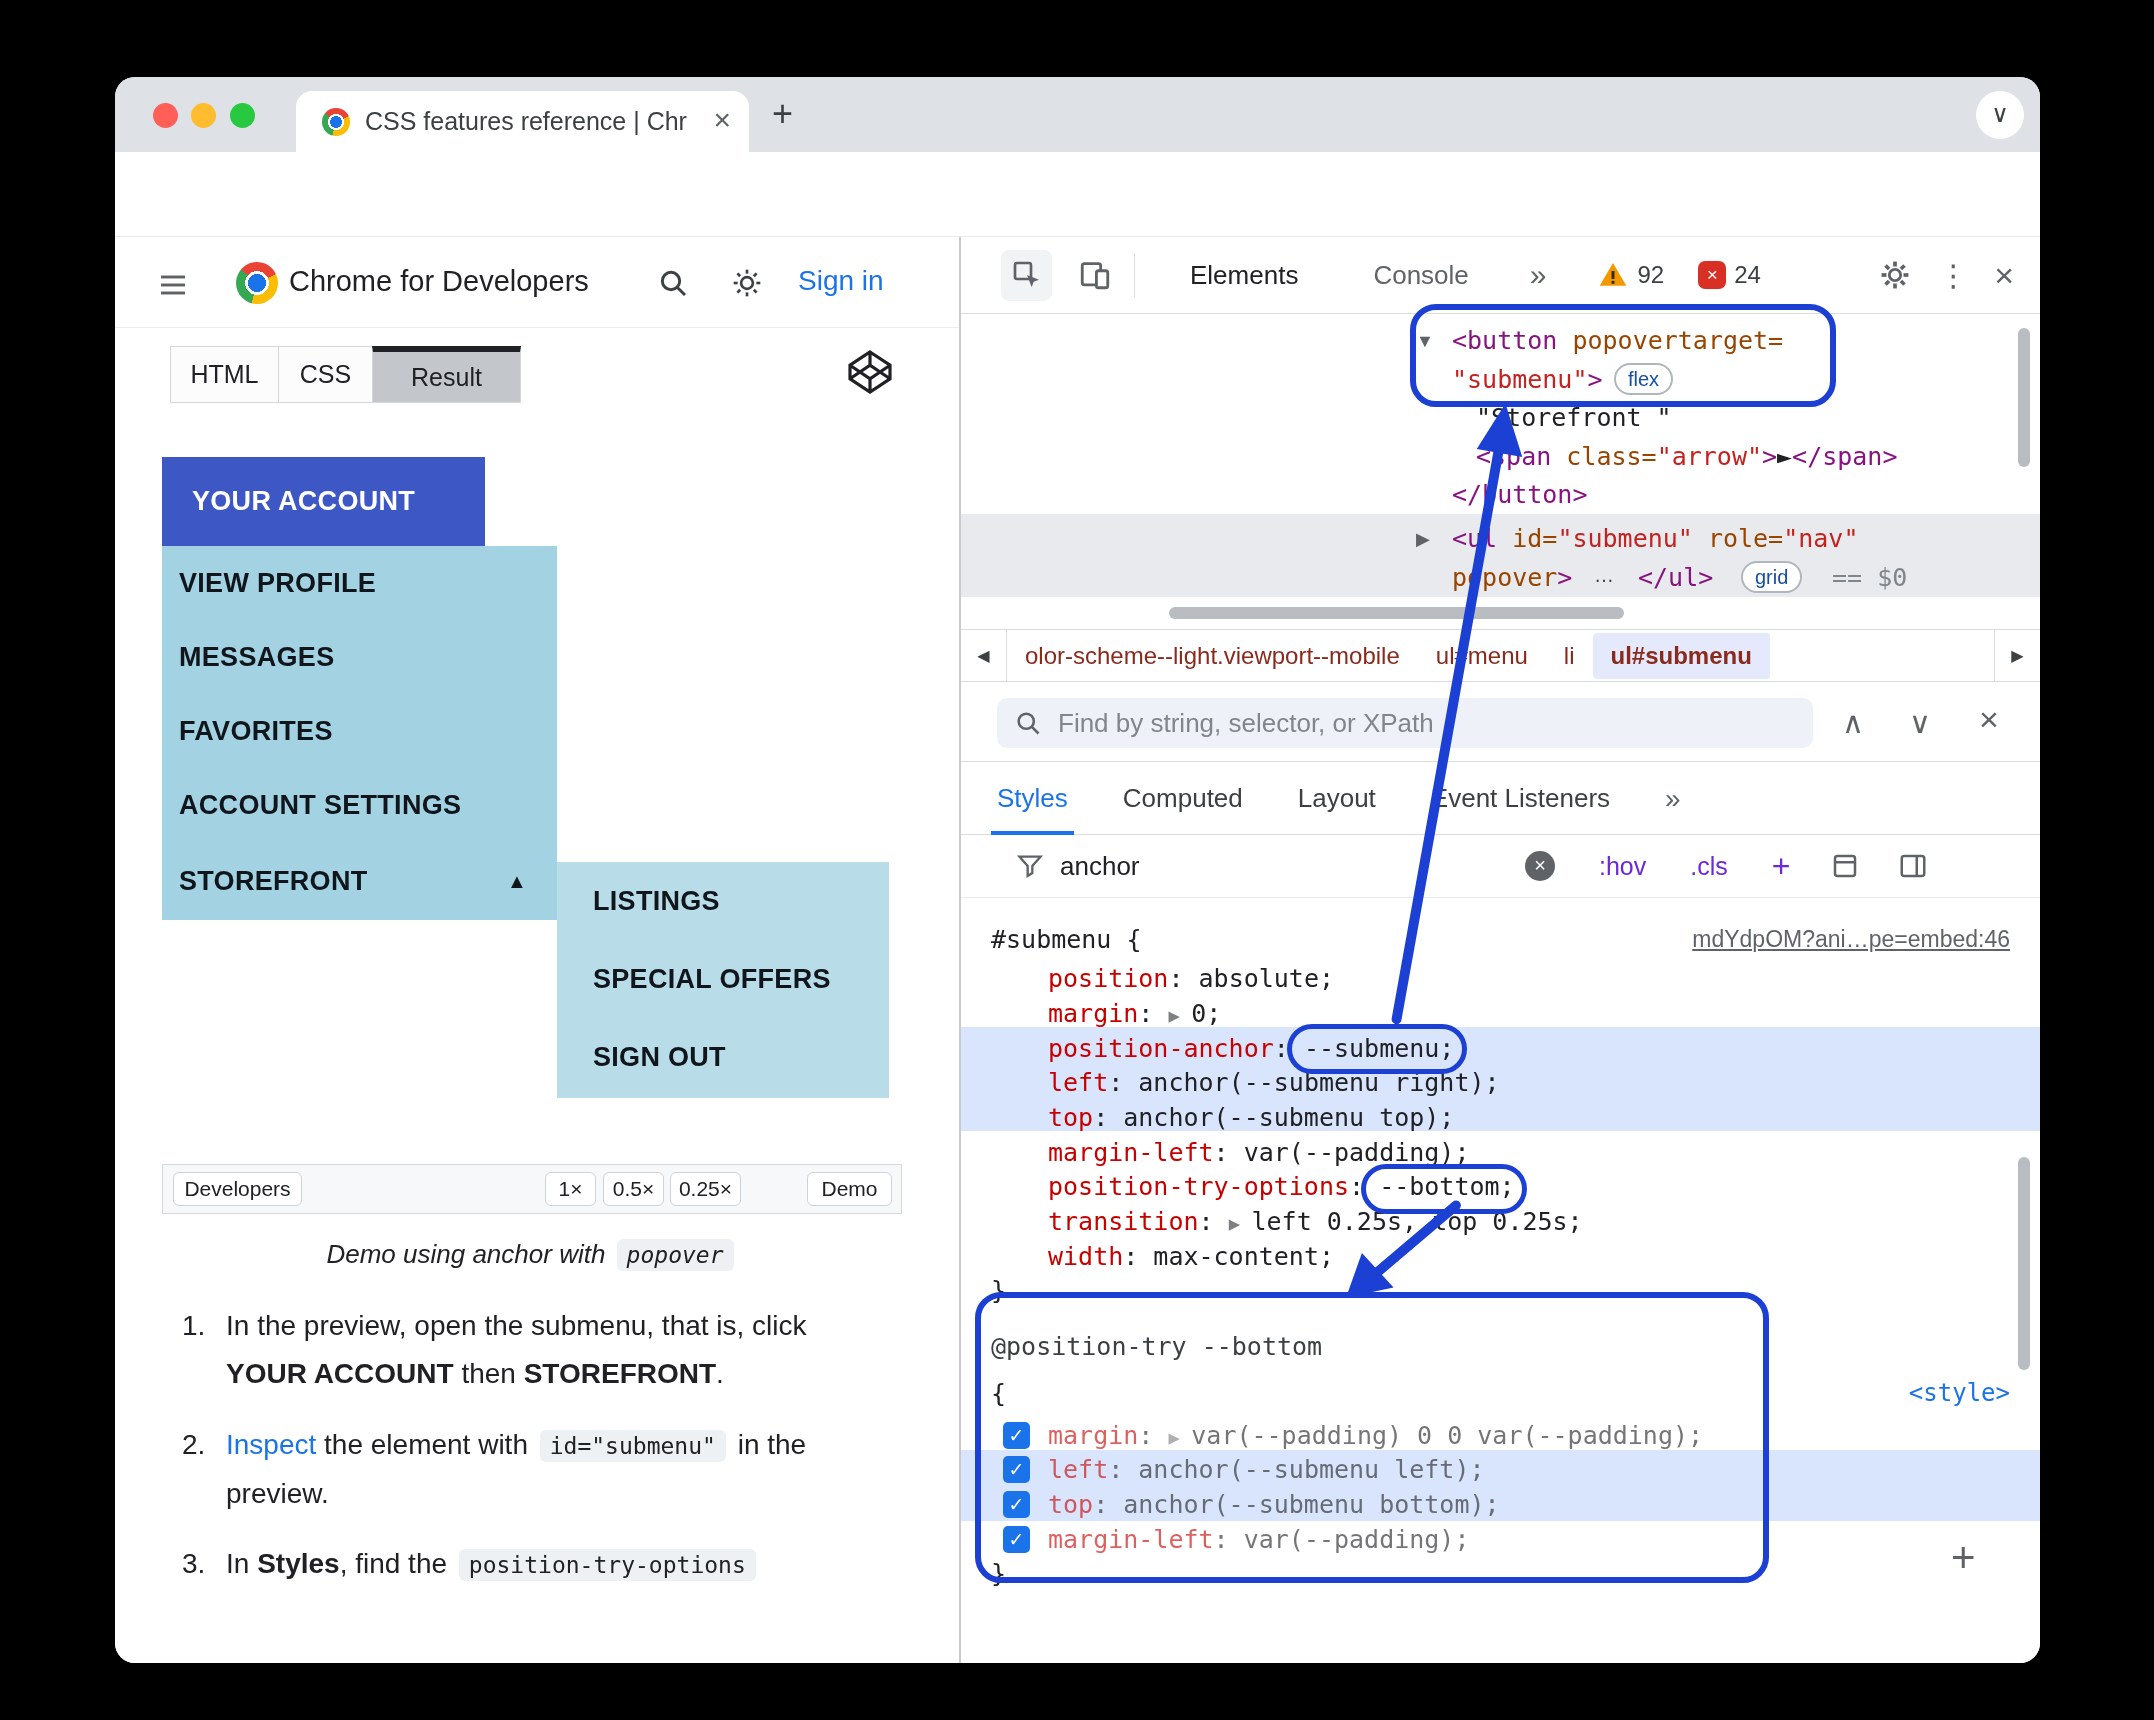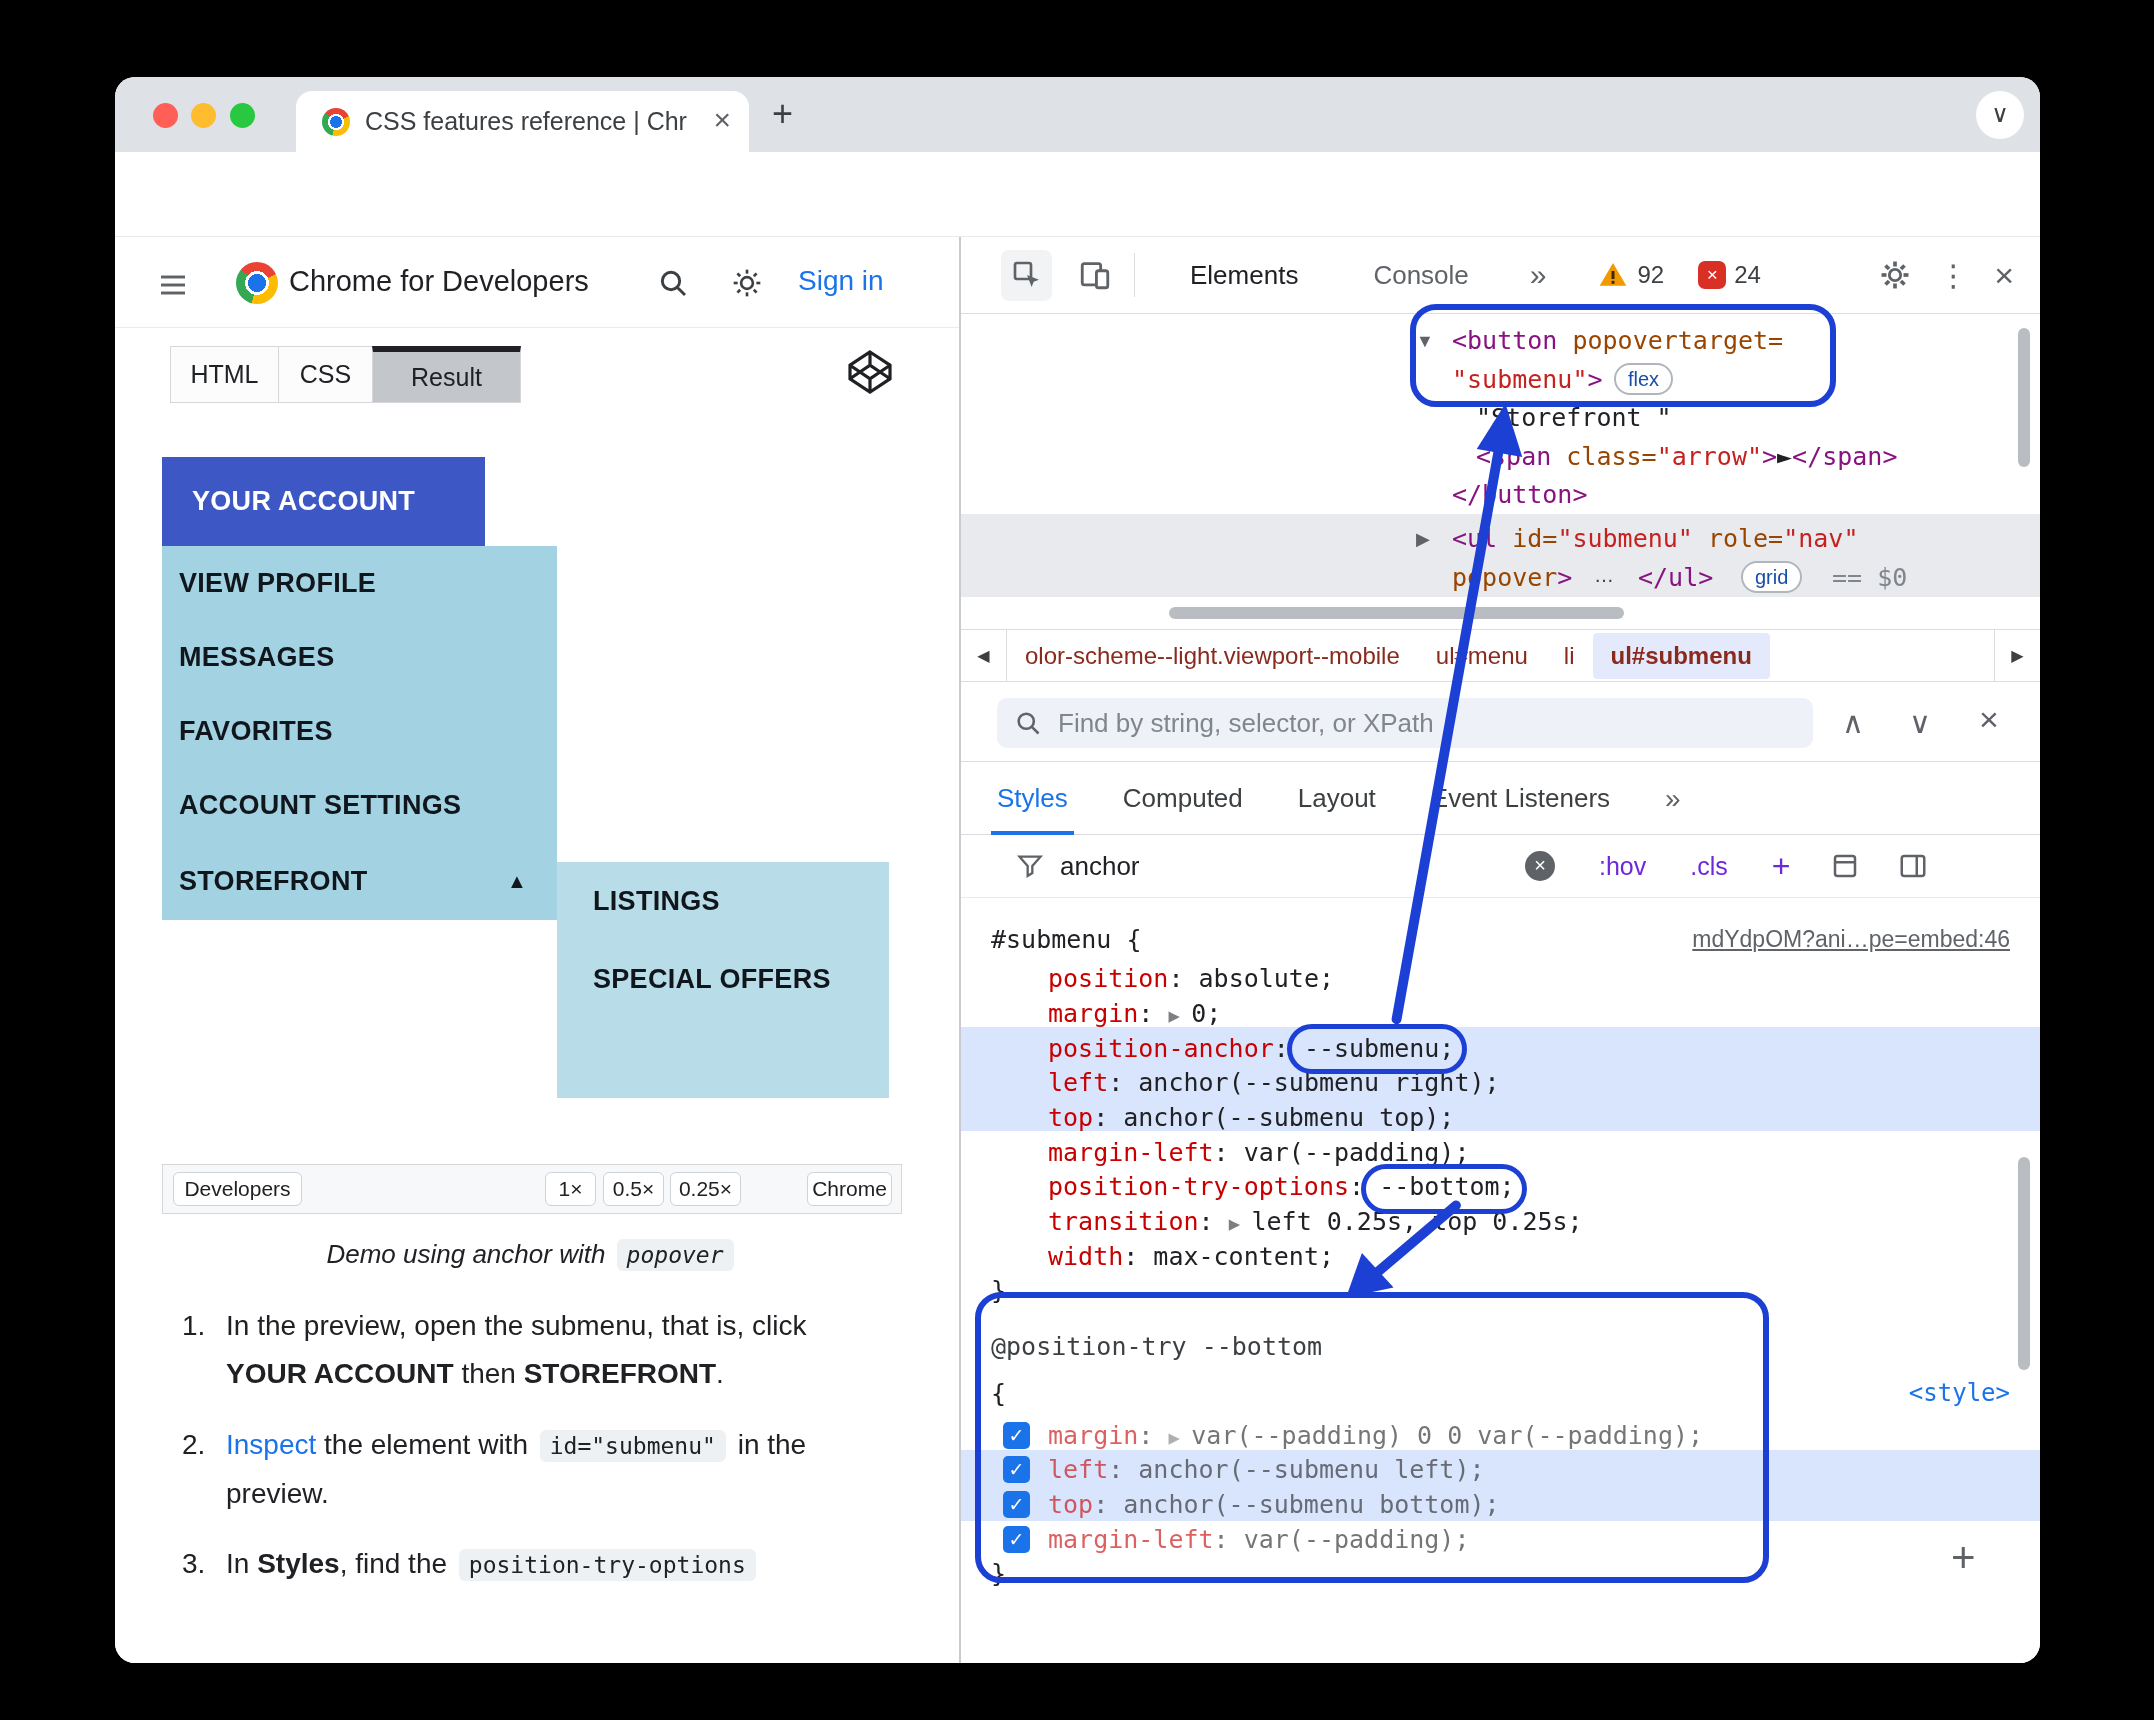--- a/index.html
+++ b/index.html
@@ -201,28 +201,29 @@
       <div class="menu-item" style="height:74px">FAVORITES</div>
       <div class="menu-item" style="height:75px">ACCOUNT SETTINGS</div>
       <div class="menu-item" style="height:76px;position:relative">
         <span>STOREFRONT</span>
         <span style="position:absolute;right:30px;font-size:20px">▲</span>
       </div>
     </div>
     <div class="abs" style="left:442px;top:625px;width:332px;height:236px;background:var(--submenu_blue,#b9dde8)">
       <div class="menu-item" style="height:78px;padding-left:36px">LISTINGS</div>
       <div class="menu-item" style="height:78px;padding-left:36px">SPECIAL OFFERS</div>
+      <div class="menu-item" style="height:79px;padding-left:36px">SIGN OUT</div>
     </div>
 
     <div id="resbar">
       <div class="resbtn" style="left:10px;width:129px">Developers</div>
       <div class="resbtn" style="left:382px;width:51px">1×</div>
       <div class="resbtn" style="left:440px;width:61px">0.5×</div>
       <div class="resbtn" style="left:507px;width:71px">0.25×</div>
-      <div class="resbtn" style="left:644px;width:85px">Chrome</div>
+      <div class="resbtn" style="left:644px;width:85px">Demo</div>
     </div>
 
     <div id="caption"><span class="tok i">Demo using anchor with </span><span class="tok chip">popover</span></div>
 
     <div class="step" style="top:1065px">
       <span class="stepnum">1.</span>
       <span class="steptext"><span class="tok">In the preview, open the submenu, that is, click </span><span class="tok b">YOUR ACCOUNT</span><span class="tok"> then </span><span class="tok b">STOREFRONT</span><span class="tok">.</span></span>
     </div>
     <div class="step" style="top:1184px">
       <span class="stepnum">2.</span>

